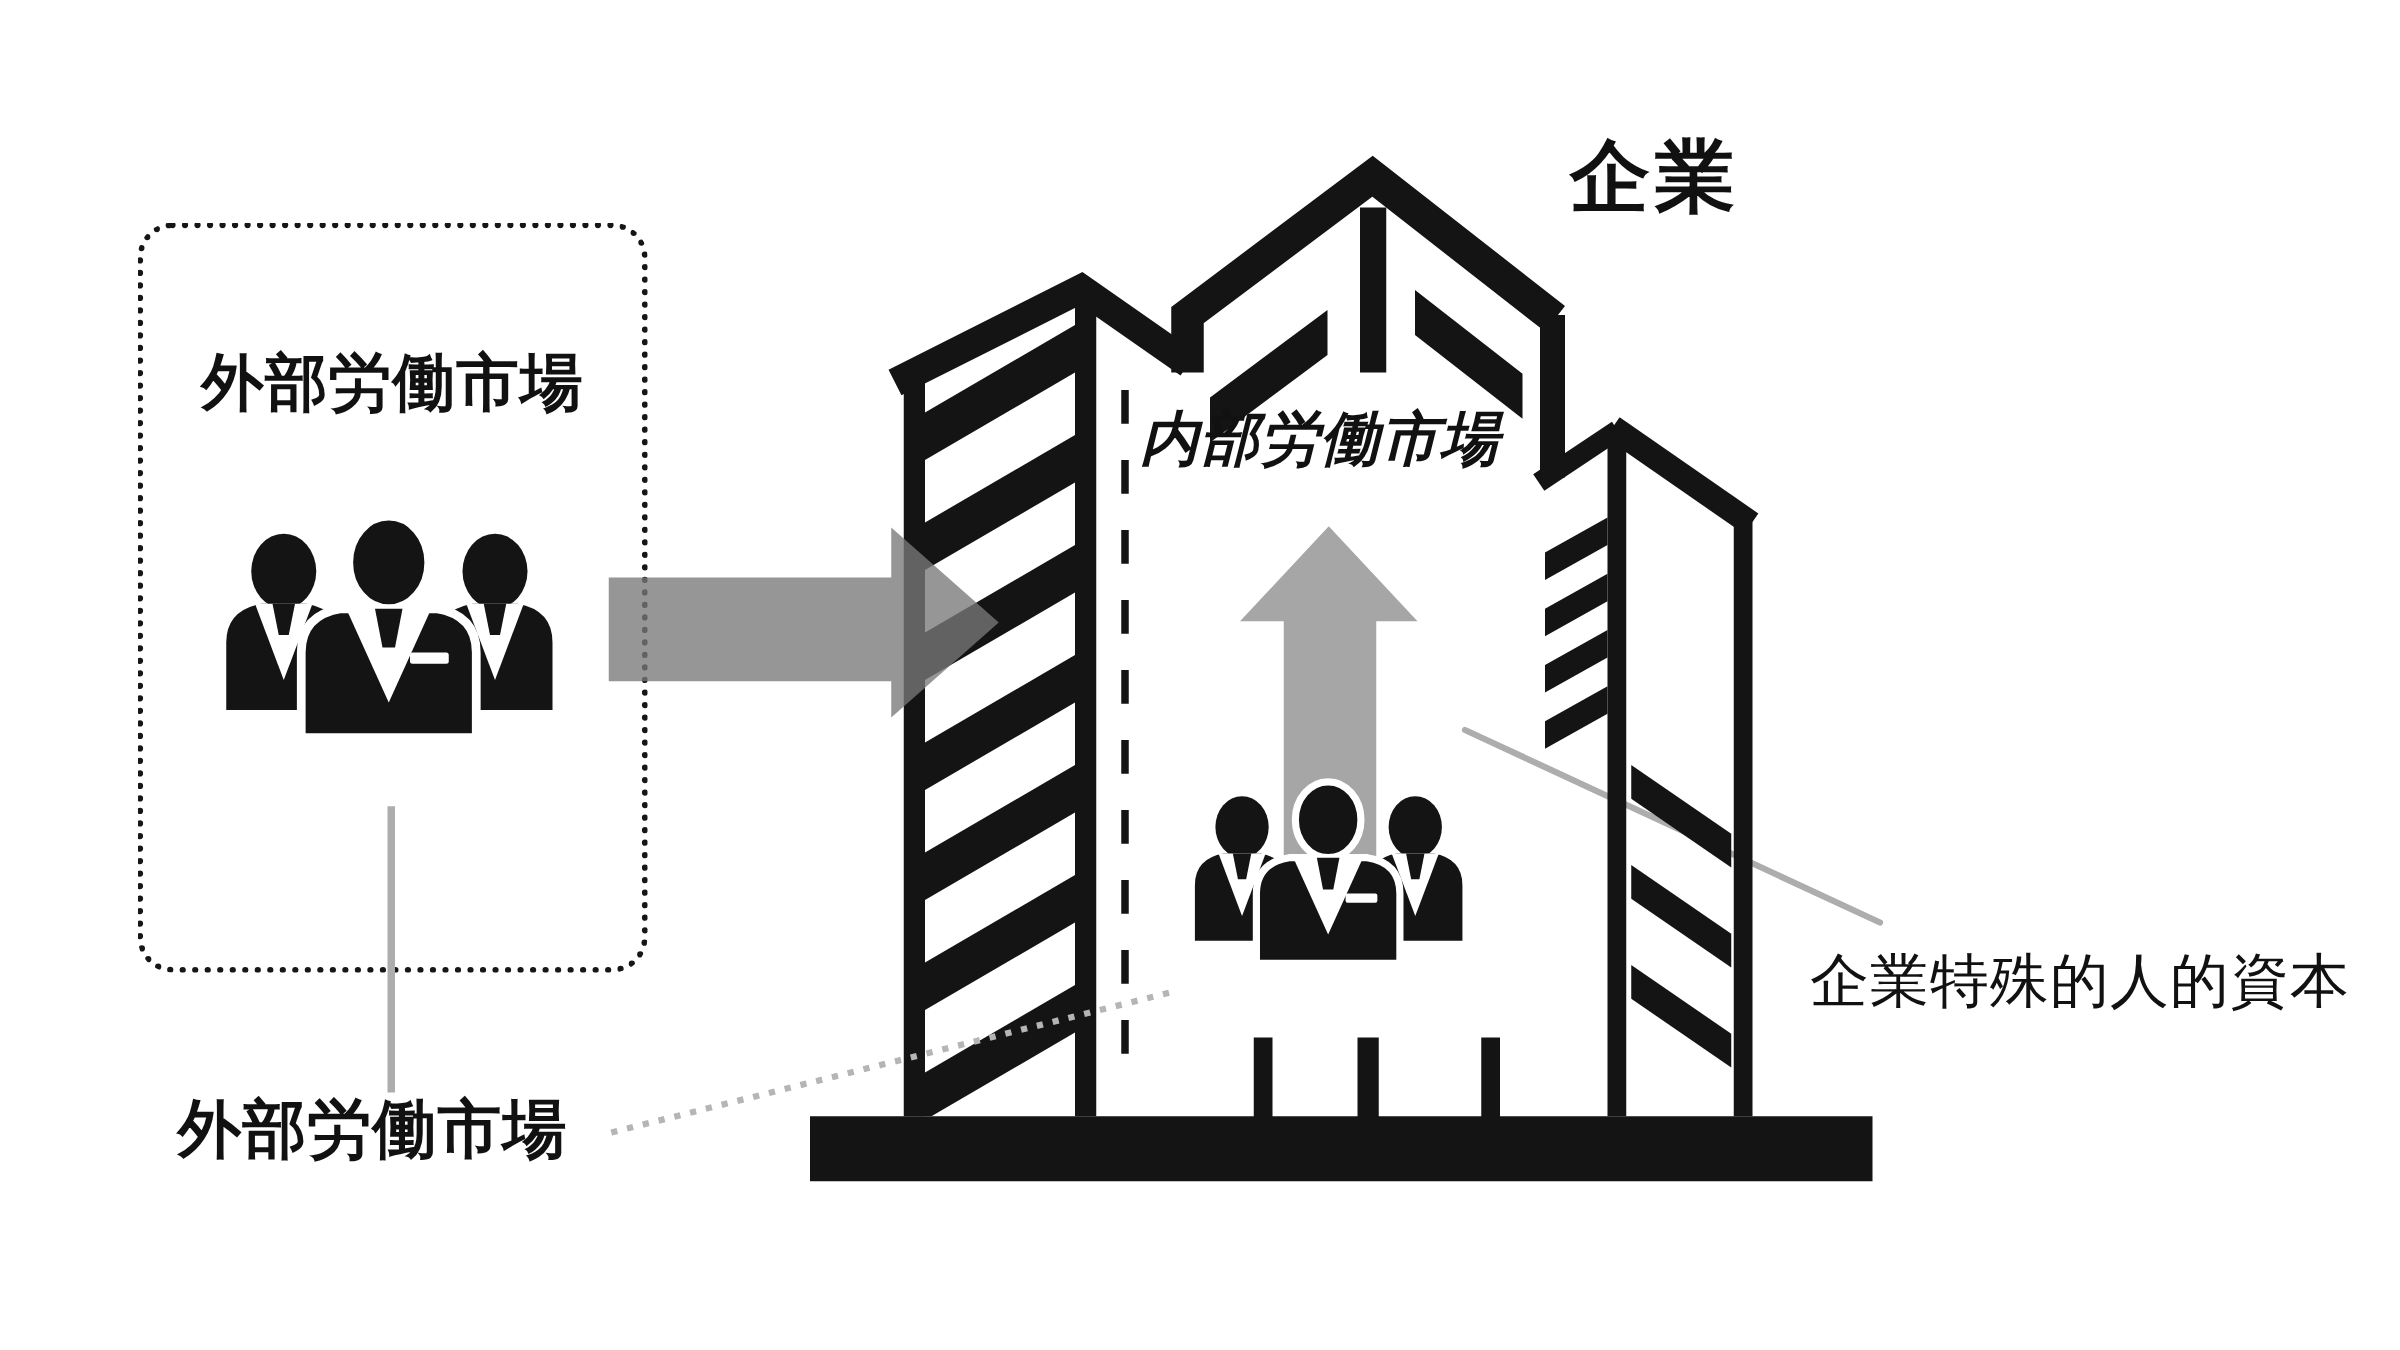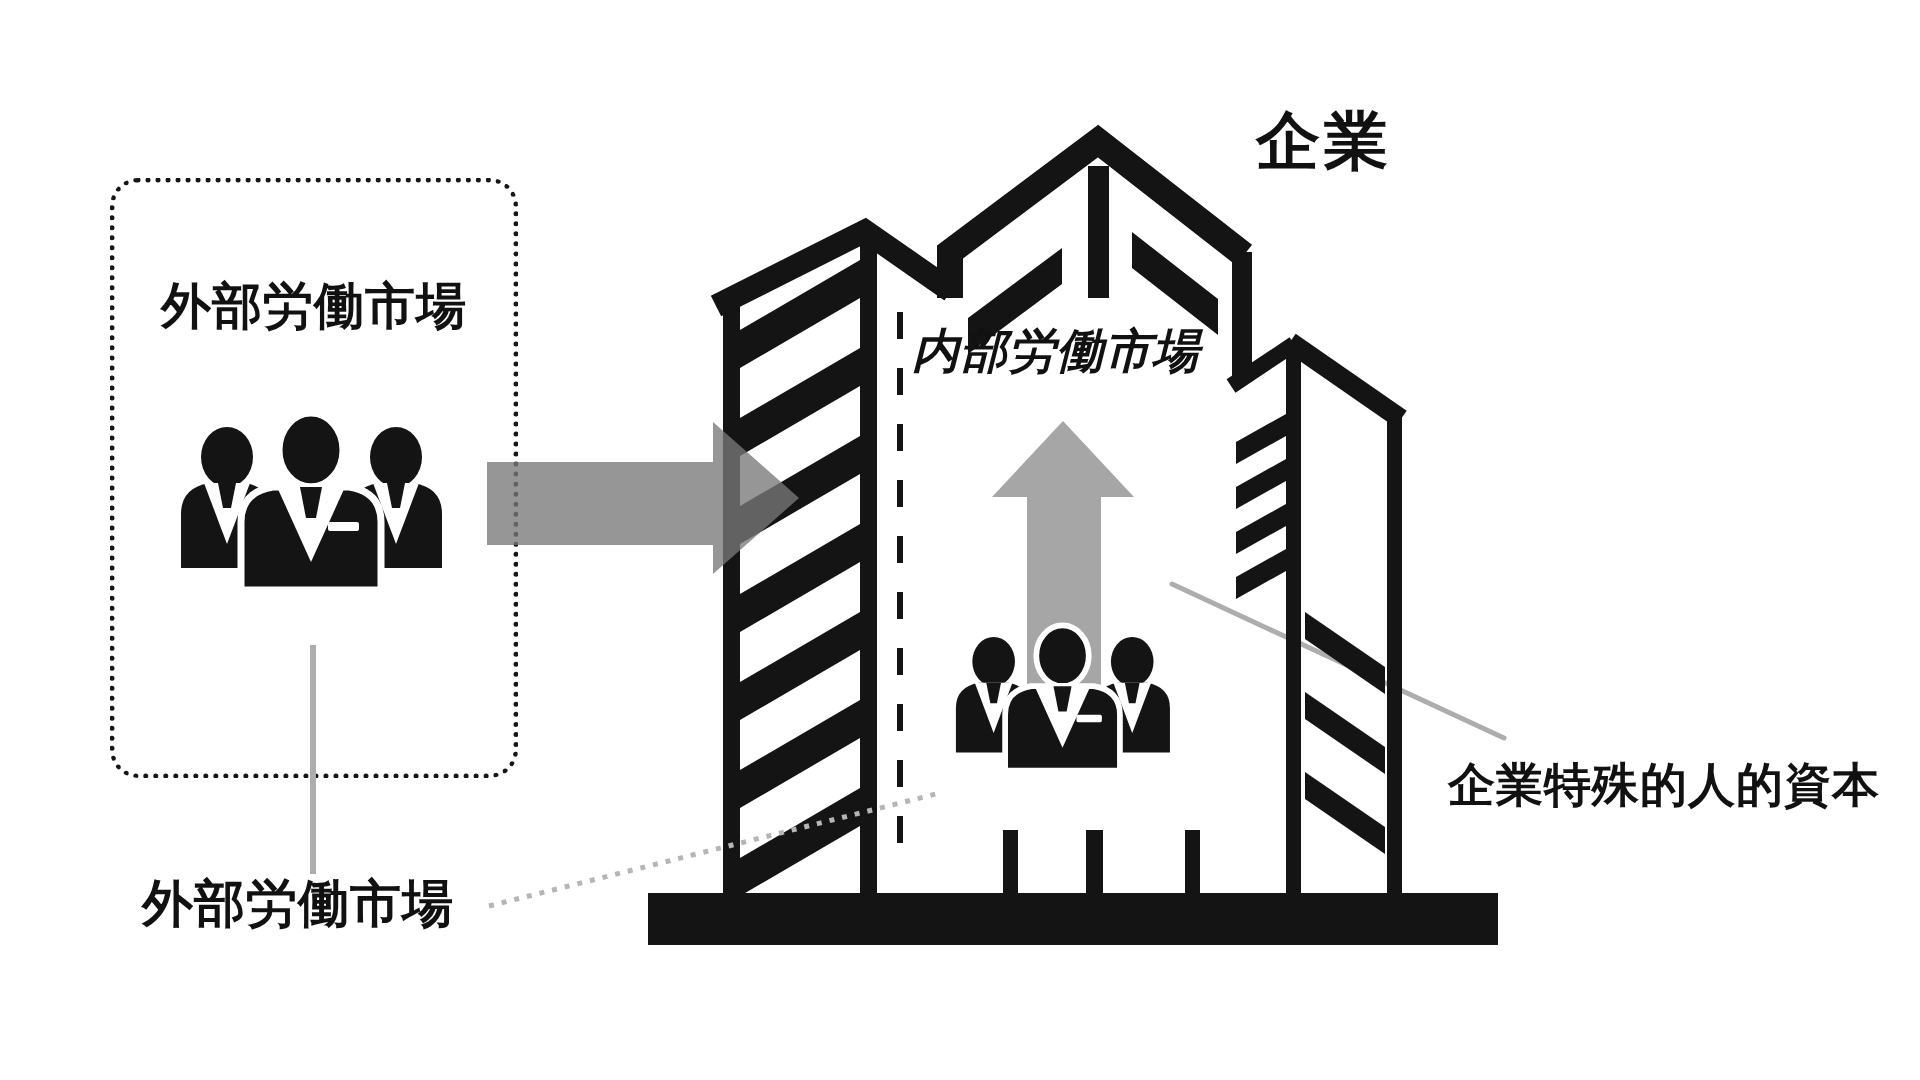--- a/index.html
+++ b/index.html
@@ -16,21 +16,21 @@
     z-index:1;background:transparent;
   }
   .label{
     position:absolute;color:#111;font-weight:700;white-space:nowrap;
     z-index:3;letter-spacing:1px;
   }
   .label-enterprise{left:1256px;top:98px;font-size:64px;font-weight:800;letter-spacing:4px;}
   .label-external{left:110px;top:273px;width:408px;text-align:center;font-size:50px;font-weight:800;}
   .label-internal{left:912px;top:320px;font-size:47px;font-weight:800;z-index:3;font-style:italic;}
   .label-general{left:142px;top:870px;font-size:51px;font-weight:800;}
-  .label-firmspec{left:1448px;top:754px;font-size:47px;font-weight:700;}
+  .label-firmspec{left:1448px;top:754px;font-size:47px;font-weight:400;}
 </style>
 </head>
 <body>
 
 <div class="canvas">
 
   <div class="ext-box"></div>
 
   <div class="label label-enterprise">企業</div>
   <div class="label label-external">外部労働市場</div>

